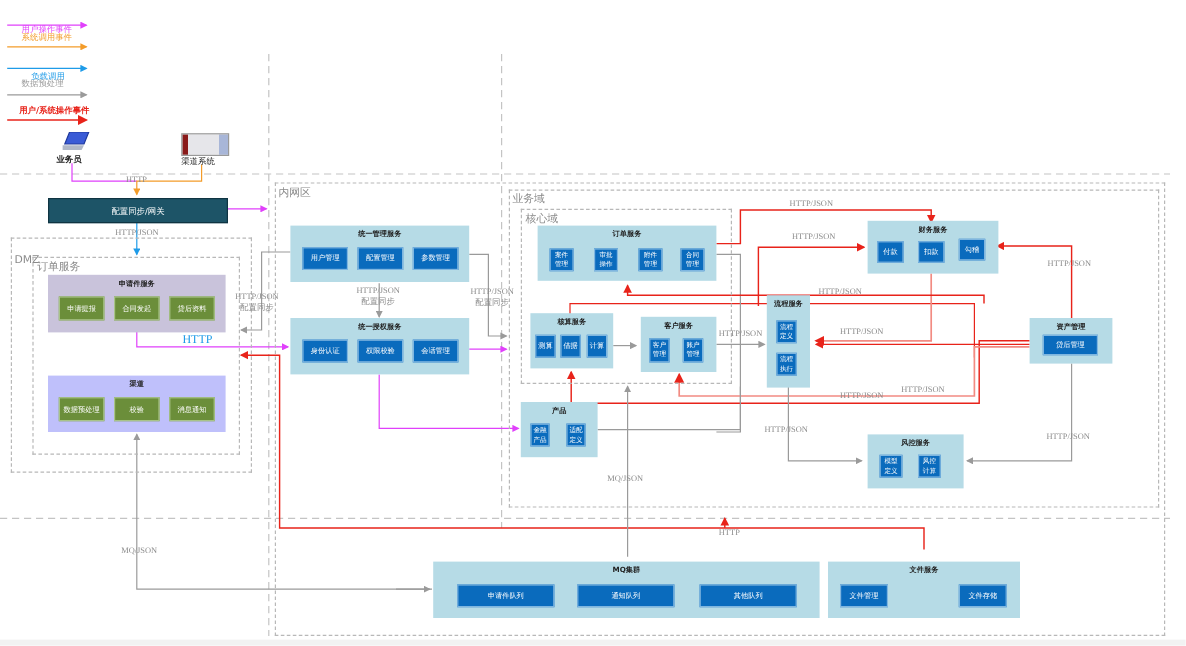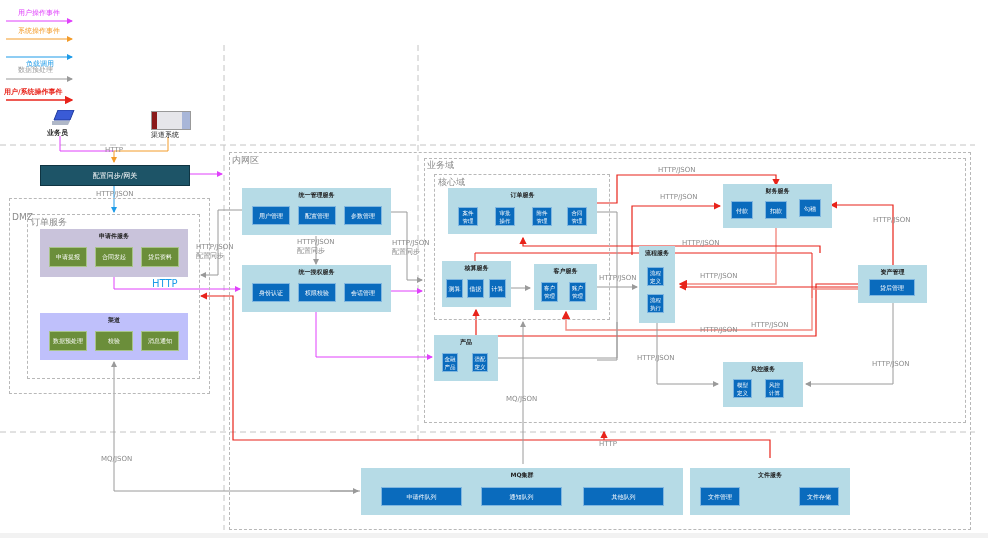--- a/index.html
+++ b/index.html
@@ -6,21 +6,21 @@
   body { width:988px; height:538px; position:relative; background:#ffffff; overflow:hidden;
          font-family:"DejaVu Sans", sans-serif; }
   .abs { position:absolute; }
   .legend-label { position:absolute; font-size:7px; white-space:nowrap; }
   .zone { position:absolute; border:1px dashed #b8b8b8; box-sizing:border-box; }
   .zone-label { position:absolute; font-size:9px; color:#8a8a8a; white-space:nowrap; }
   .svc { position:absolute; background:#b6dbe6; box-sizing:border-box; }
   .svc-title { position:absolute; left:0; right:0; top:3px; text-align:center; font-size:6px; font-weight:bold; color:#222; white-space:nowrap; }
   .mod { position:absolute; background:#0a6bbd; color:#fff; font-size:6px; display:flex; align-items:center; justify-content:center; text-align:center; line-height:9px; box-sizing:border-box; border:1px solid #7fb6e0; white-space:pre-line; }
   .mod-green { position:absolute; background:#6b8e3a; color:#fff; font-size:6px; display:flex; align-items:center; justify-content:center; box-sizing:border-box; border:1px solid #a8c488; white-space:nowrap; }
-  .edge-label { position:absolute; font-size:7px; color:#8a8a8a; white-space:nowrap; line-height:9px; }
+  .edge-label { position:absolute; font-size:7px; color:#8a8a8a; white-space:nowrap; text-align:center; line-height:9px;font-family:Liberation Serif, serif; }
   svg.lines { position:absolute; left:0; top:0; }
 </style>
 </head>
 <body>
 
 <svg class="lines" width="988" height="538">
   <defs>
     <marker id="ah-pink" markerWidth="6" markerHeight="6" refX="5" refY="3" orient="auto">
         <path d="M0,0 L6,3 L0,6 z" fill="#e040fb"></path>
       </marker>
@@ -99,25 +99,25 @@
   <polyline points="893,303 893,384 806,384" fill="none" stroke="#9a9a9a" stroke-width="1" marker-end="url(#ah-gray)"></polyline>
 
   <polyline points="498,358 617,358 617,322" fill="none" stroke="#9a9a9a" stroke-width="1"></polyline>
 
   <line x1="523" y1="464" x2="523" y2="322" stroke="#9a9a9a" stroke-width="1" marker-end="url(#ah-gray)"></line>
 
   <polyline points="360,491 114,491 114,362" fill="none" stroke="#9a9a9a" stroke-width="1" marker-end="url(#ah-gray)"></polyline>
   <line x1="330" y1="491" x2="358" y2="491" stroke="#9a9a9a" stroke-width="1" marker-end="url(#ah-gray)"></line>
 </svg>
 
-<div class="legend-label" style="left:18px;top:8px;color:#e040fb;">用户操作事件</div>
-<div class="legend-label" style="left:18px;top:26px;color:#f39c2a;">系统操作事件</div>
+<div class="legend-label" style="left:18px;top:20px;color:#e040fb;">用户操作事件</div>
+<div class="legend-label" style="left:18px;top:26px;color:#f39c2a;">系统调用事件</div>
 <div class="legend-label" style="left:26px;top:59px;color:#1e9be8;">负载调用</div>
 <div class="legend-label" style="left:18px;top:65px;color:#9a9a9a;">数据预处理</div>
-<div class="legend-label" style="left:4px;top:87px;color:#e8231a;font-weight:bold;">用户/系统操作事件</div>
+<div class="legend-label" style="left:16px;top:87px;color:#e8231a;font-weight:bold;">用户/系统操作事件</div>
 
 <div class="abs" style="left:52px;top:110px;width:24px;height:16px;">
   <svg width="24" height="16">
       <polygon points="6,0 22,0 18,10 2,10" fill="#3a5bd6" stroke="#203a9c"></polygon>
       <polygon points="0,11 18,11 16,15 0,15" fill="#b0b8c8"></polygon>
     </svg>
 </div>
 <div class="abs" style="left:47px;top:128px;font-size:7px;font-weight:bold;color:#222;">业务员</div>
 <div class="abs" style="left:151px;top:111px;width:38px;height:17px;background:linear-gradient(90deg,#8a1a1a 0 12%,#e6e6ea 12% 80%,#a8b6d8 80% 100%);border:1px solid #999;"></div>
 <div class="abs" style="left:151px;top:130px;font-size:7px;font-weight:normal;color:#222;">渠道系统</div>

